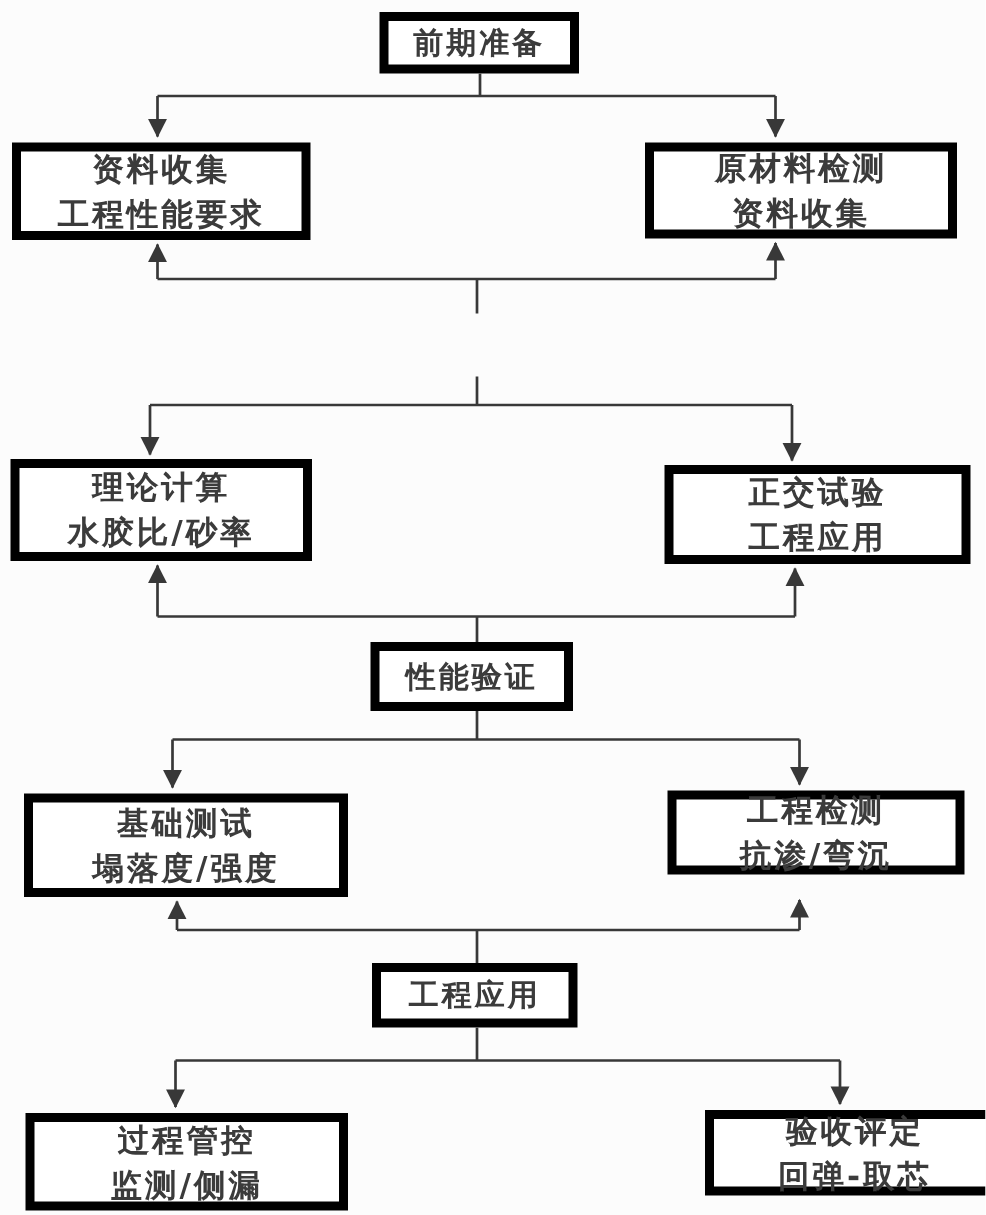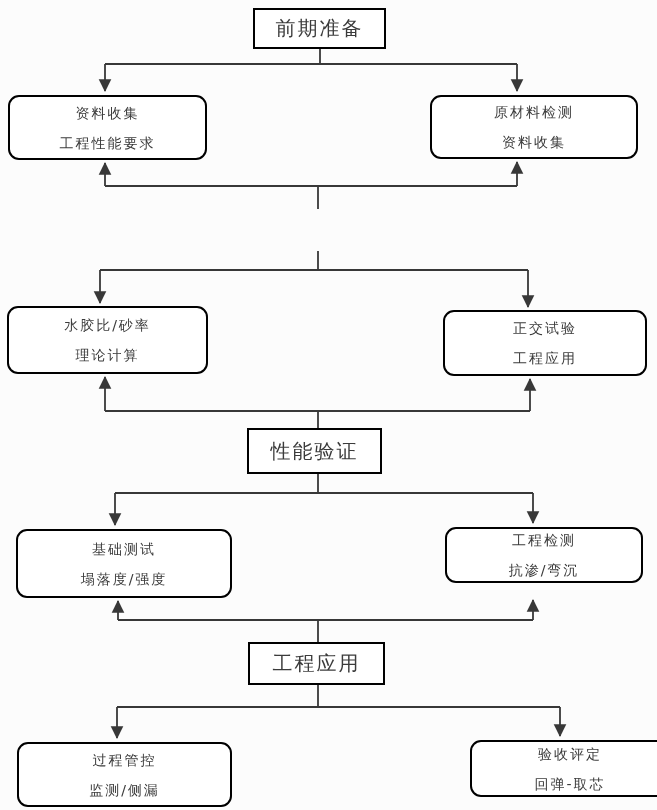--- a/index.html
+++ b/index.html
@@ -8,33 +8,33 @@
     width:657px;height:810px;
     background:#fcfcfc;
     overflow:hidden;
     font-family:"DejaVu Sans","Liberation Sans",sans-serif;
   }
   #connectors{position:absolute;left:0;top:0;width:657px;height:810px;}
   .node{
     position:absolute;
     box-sizing:border-box;
     background:#ffffff;
-    border:2px solid #000000;
+    border:6px solid #000000;
     display:flex;
     flex-direction:column;
     align-items:center;
     justify-content:center;
     color:#3b3b3b;
-    font-weight:normal;
+    font-weight:bold;
     text-align:right;
     letter-spacing:2px;
     z-index:2;
   }
   .node.single{font-size:20px;}
-  .node.two-line{font-size:14px;border-radius:11px;}
+  .node.two-line{font-size:21px;}
   .node.two-line span{line-height:30px;display:block;}
 </style>
 </head>
 <body>
 
 <div id="stage">
 
   <svg id="connectors" viewBox="0 0 657 810" xmlns="http://www.w3.org/2000/svg">
     <defs>
       <marker id="ah" markerWidth="9" markerHeight="9" refX="6.5" refY="4" orient="auto">
@@ -88,22 +88,22 @@
     <span>资料收集</span>
     <span>工程性能要求</span>
   </div>
   <div class="node two-line" style="left:430px;top:95px;width:208px;height:64px">
     <span>原材料检测</span>
     <span>资料收集</span>
   </div>
 
 
   <div class="node two-line" style="left:7px;top:306px;width:201px;height:68px">
+    <span>理论计算</span>
     <span>水胶比/砂率</span>
-    <span>理论计算</span>
   </div>
   <div class="node two-line" style="left:443px;top:310px;width:204px;height:66px">
     <span>正交试验</span>
     <span>工程应用</span>
   </div>
 
   <div class="node two-line" style="left:16px;top:529px;width:216px;height:69px">
     <span>基础测试</span>
     <span>塌落度/强度</span>
   </div>

